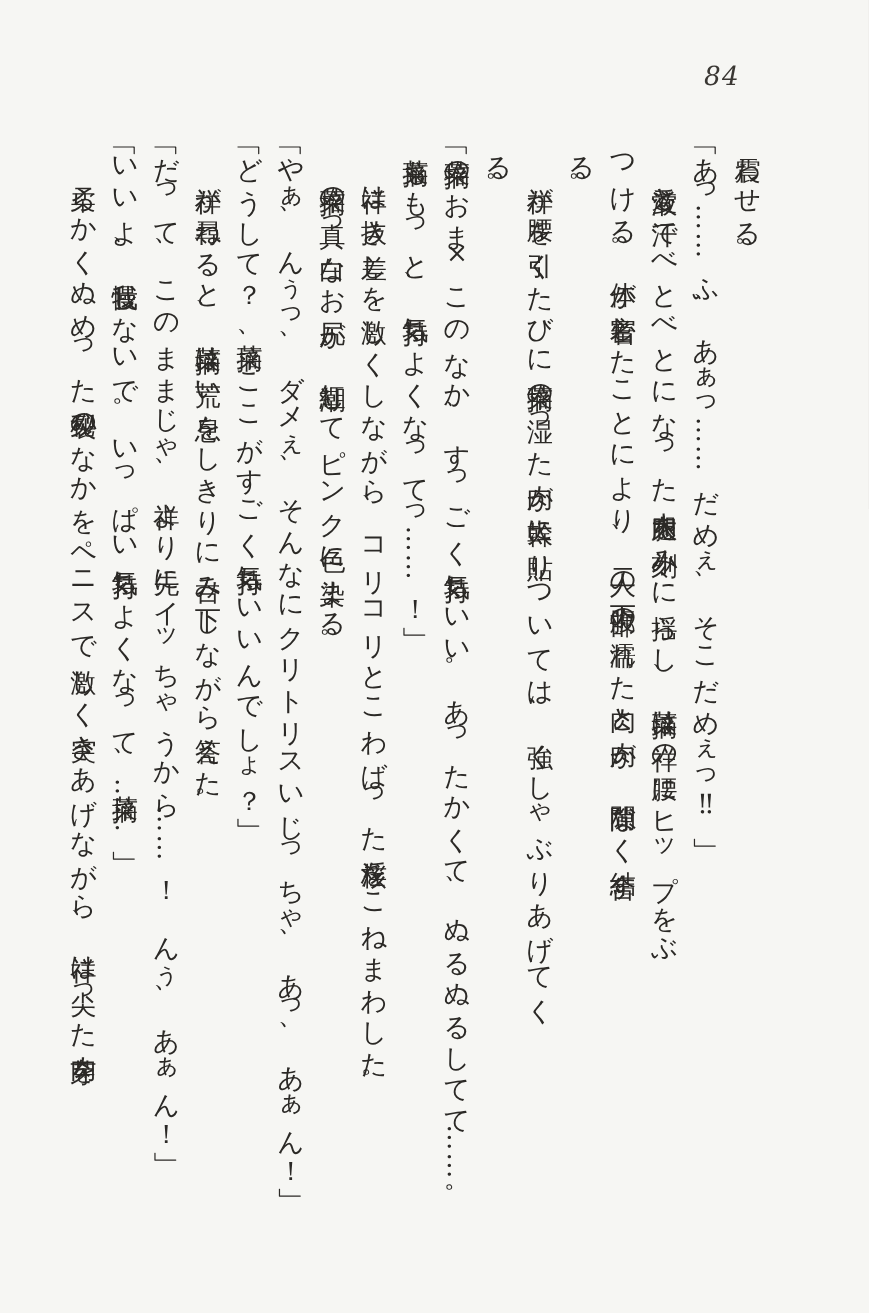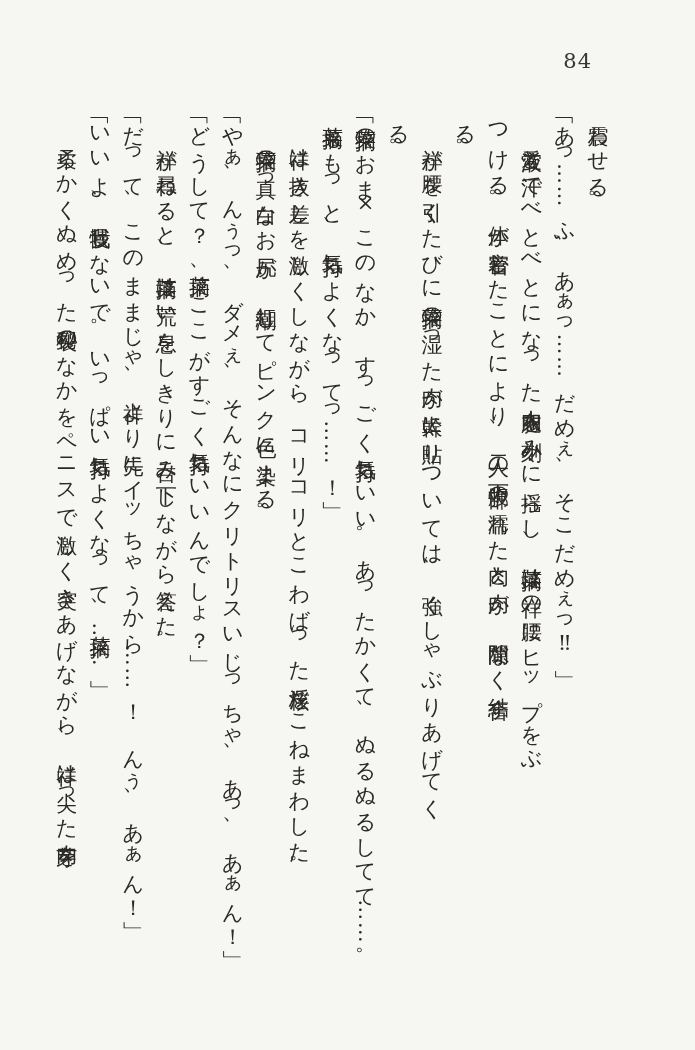--- a/index.html
+++ b/index.html
@@ -15,20 +15,21 @@
     background: #f6f6f3;
     overflow: hidden;
     font-family: "DejaVu Serif", "Liberation Serif", serif;
   }
   
   .folio {
     position: absolute;
     top: 49px;
     right: 103px;
     font-size: 21px;
+    font-style: italic;
     color: #3a3733;
     letter-spacing: 1px;
   }
   
   .text-block {
     position: absolute;
     top: 110px;
     right: 81px;
     height: 872px;
     writing-mode: vertical-rl;

